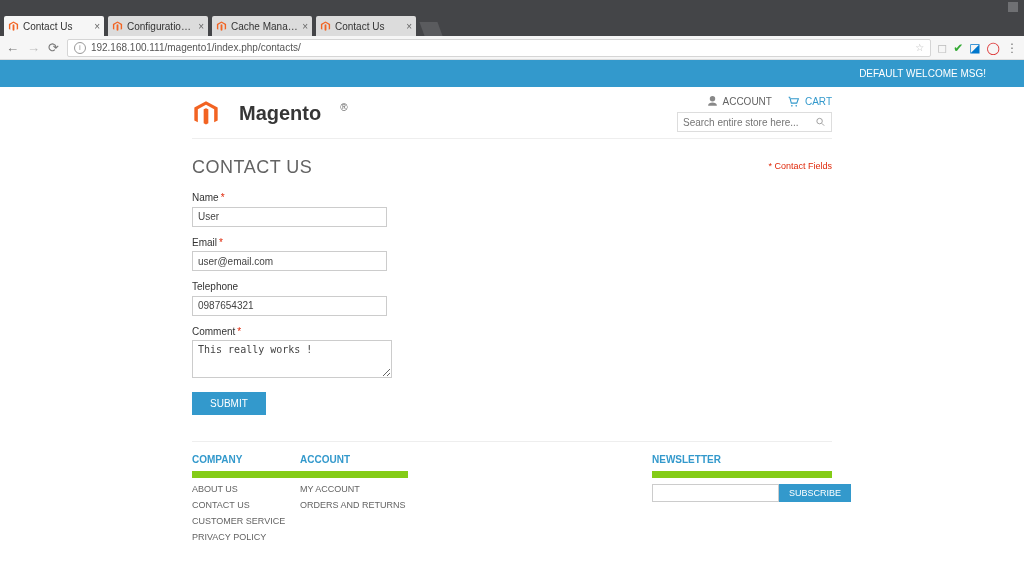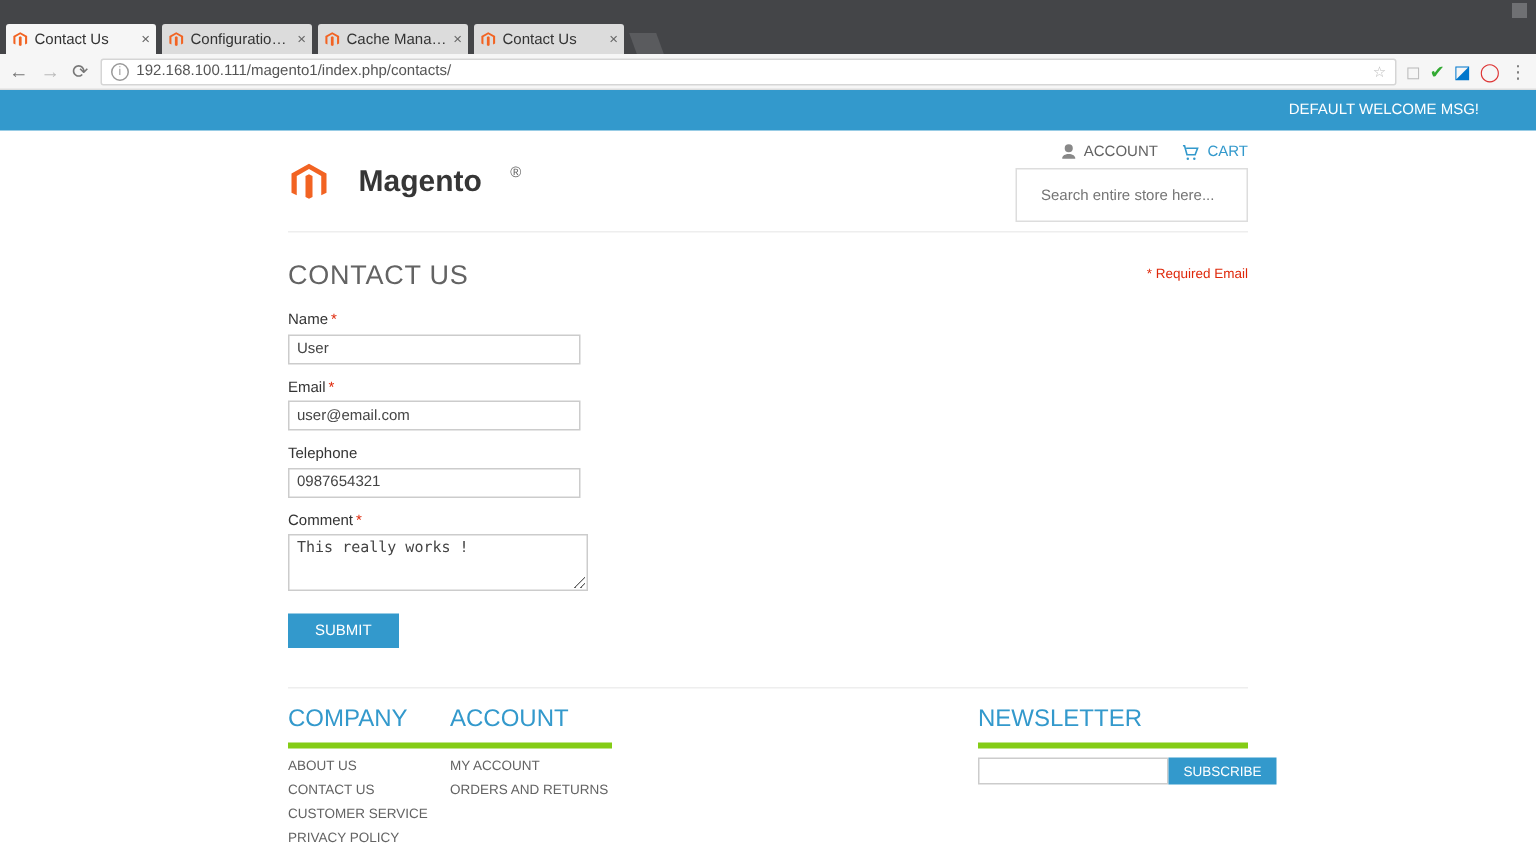--- a/index.html
+++ b/index.html
@@ -28,41 +28,41 @@
   .page-wrap { width: 640px; margin: 0 auto; }
 
   .header-row { display:flex; align-items:center; padding: 8px 0 6px; border-bottom:1px solid #eee; }
   .logo-block { display:flex; align-items:center; gap:19px; }
   .logo-block .brand { font-size:20px; font-weight:600; color:#363636; }
   .logo-block .rmark { font-size:10px; color:#666; position:relative; top:-6px; }
   .header-right { margin-left:auto; display:flex; flex-direction:column; align-items:flex-end; }
   .acct-cart { display:flex; align-items:center; gap:14px; font-size:10px; color:#636363; margin-bottom:4px;}
   .acct-cart .acct { display:flex; align-items:center; gap:4px; }
   .acct-cart .cart { display:flex; align-items:center; gap:4px; color:#3399cc; }
-  .search-box { width: 155px; height: 36px; border:1px solid #ddd; display:flex; align-items:center; padding:0 16px; }
+  .search-box { width: 155px; height: 20px; border:1px solid #ddd; display:flex; align-items:center; padding:0 5px; }
   .search-box input { border:none; outline:none; font-size:10px; flex:1; color:#999; }
 
   .main { padding: 18px 0 10px; position:relative; }
   .page-title { font-size:18px; color:#636363; font-weight:400; letter-spacing:.5px; margin-bottom:14px; }
   .form { width: 195px; }
   .req-fields { position:absolute; right:0; top:22px; font-size:9px; color:#df280a; }
   .field { margin-bottom:10px; }
   .field-label { font-size:10px; color:#333; display:flex; gap:2px; margin-bottom:3px; }
   .req-star { color:#df280a; }
   .text-input, .textarea { width:100%; border:1px solid #ccc; font-size:10px; padding:3px 5px; outline:none; color:#444; }
   .text-input { height:20px; }
   .textarea { width:200px; height:38px; resize:both; }
   .submit-row { }
   .submit-btn { background:#3399cc; color:#fff; border:none; font-size:10px; padding:6px 18px; cursor:pointer; }
 
   .footer-hr { border:none; border-top:1px solid #eee; margin: 16px 0 12px; }
   .footer-cols { display:flex; gap:0; }
   .fcol { width: 108px; }
   .fcol.newsletter { margin-left:auto; width: 180px; }
-  .fcol h4 { font-size:16px; color:#3399cc; font-weight:400; padding-bottom:6px; border-bottom:4px solid #84cc16; margin-bottom:6px; }
+  .fcol h4 { font-size:10px; color:#3399cc; font-weight:700; padding-bottom:6px; border-bottom:7px solid #84cc16; margin-bottom:6px; }
   .fcol li { list-style:none; font-size:9px; color:#636363; margin-bottom:6px; }
   .news-row { display:flex; }
   .news-row input { flex:1; border:1px solid #ccc; height:18px; font-size:9px; padding:0 4px; }
   .news-row button { background:#3399cc; color:#fff; border:none; font-size:9px; padding:0 10px; height:18px; cursor:pointer; }
 
   svg { display:block; }
 </style>
 </head>
 <body>
 
@@ -153,21 +153,21 @@
         <svg width="12" height="12" viewBox="0 0 24 24">
             <circle cx="10" cy="10" r="6" fill="none" stroke="#999" stroke-width="2"></circle>
             <path stroke="#999" stroke-width="2" d="m15 15 5 5"></path>
           </svg>
       </div>
     </div>
   </div>
 
   <div class="main">
     <h1 class="page-title">CONTACT US</h1>
-    <div class="req-fields">* Required Email</div>
+    <div class="req-fields">* Contact Fields</div>
 
     <div class="form">
       <div class="field">
         <div class="field-label">
             <span>Name</span>
             <span class="req-star">*</span>
           </div>
         <input class="text-input" value="User" style="">
       </div>
       <div class="field">

